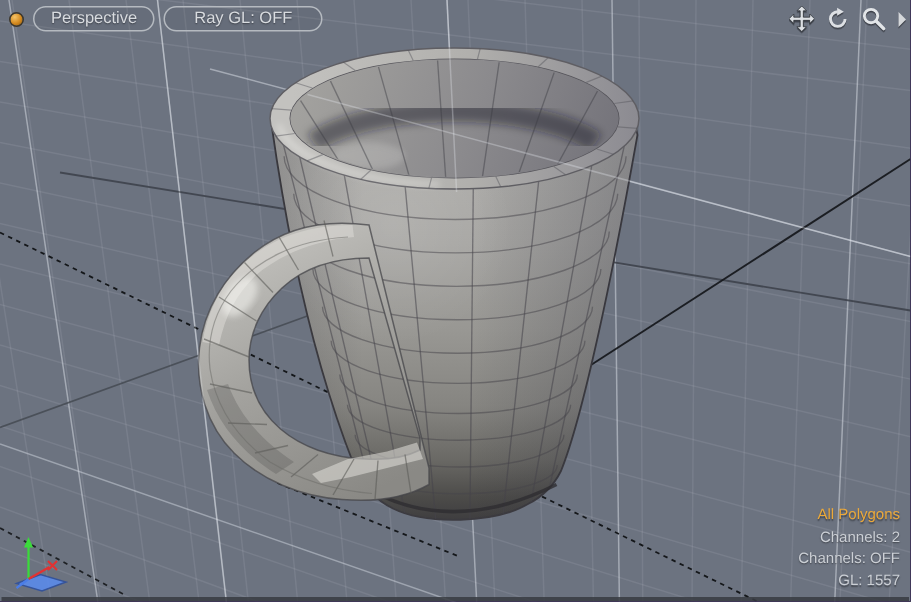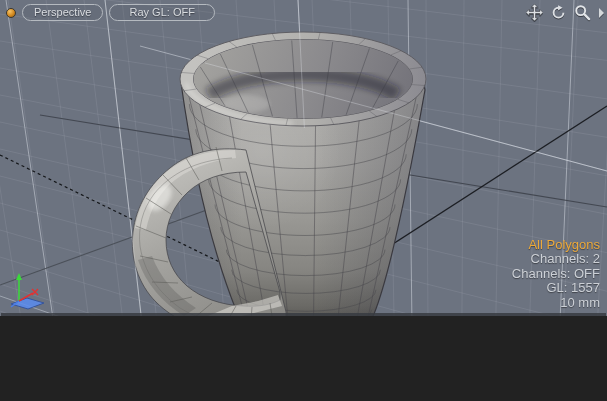--- a/index.html
+++ b/index.html
@@ -1,17 +1,17 @@
 <!DOCTYPE html>
 <html><head>
 <meta charset="utf-8">
 <style>
   html,body{margin:0;padding:0;background:#222;}
   #viewport{
-    position:relative;width:607px;height:316px;overflow:hidden;
+    position:relative;width:607px;height:401px;overflow:hidden;
     background:#6d28d9;
     font-family:"Liberation Sans",sans-serif;
     box-shadow:inset 0 0 0 1px #282b30;
   }
   svg{display:block;}
   #scene{position:absolute;left:0;top:0;}
   .overlay{position:absolute;}
   
   #btnrow{left:0;top:4px;display:flex;align-items:center;gap:6px;}
   #menu-dot{
@@ -25,21 +25,21 @@
     background:rgba(70,76,88,.14);cursor:pointer;white-space:nowrap;
     text-shadow:0 1px 1px rgba(20,22,26,.5);
   }
   .pill.wide{padding:0 19px;}
   
   #navicons{right:2px;top:4px;display:flex;align-items:center;gap:7px;}
   #navicons .nicon{width:17px;height:17px;cursor:pointer;
     filter:drop-shadow(0 1px 0 rgba(25,27,31,.6));}
   #navicons .flyout{width:7px;height:12px;}
   
-  #status{right:7px;bottom:6px;text-align:right;font-size:13px;
+  #status{right:7px;bottom:6px;text-align:right;font-size:10px;
     line-height:14.5px;color:#ccd0d6;text-shadow:0 1px 1px rgba(25,27,30,.55);}
   #status .accent{color:#eca93a;}
   
   #bottomstrip{left:1px;right:1px;bottom:0;height:3px;background:#373b41;opacity:.85;}
   #gizmo{left:3px;bottom:3px;}
 </style>
 </head>
 <body>
 
 <div id="viewport">
@@ -279,21 +279,20 @@
     <svg class="nicon flyout" viewBox="0 0 7 12">
       <path d="M1,1 L6,6 L1,11 Z" fill="#d5d8db"></path>
     </svg>
   </div>
 
   <div id="status" class="overlay">
     <div class="accent">All Polygons</div>
     <div>Channels: 2</div>
     <div>Channels: OFF</div>
     <div>GL: 1557</div>
-    <div>10 mm</div>
   </div>
 
   <svg id="gizmo" class="overlay" width="46" height="42" viewBox="0 0 46 42">
     <polygon points="8,33 24,27 41,32 25,38" fill="#5a8cf0" opacity=".85" stroke="#2d4f9e" stroke-width="1"></polygon>
     <line x1="16" y1="8" x2="16" y2="30" stroke="#3adb3a" stroke-width="1.5"></line>
     <polygon points="13,9 16,2 19,9" fill="#3adb3a"></polygon>
     <line x1="16" y1="30" x2="30" y2="22" stroke="#e23232" stroke-width="1.5"></line>
     <path d="M 29,18 L 35,24 M 35,18 L 29,24" stroke="#e23232" stroke-width="1.4"></path>
     <line x1="16" y1="30" x2="8" y2="36" stroke="#4a7de8" stroke-width="1.5"></line>
   </svg>

